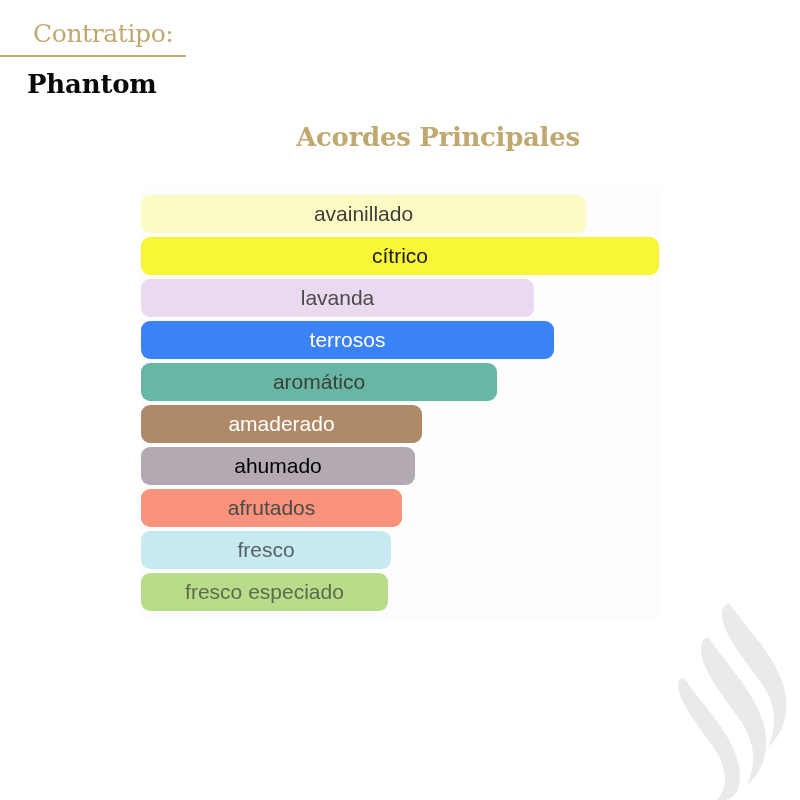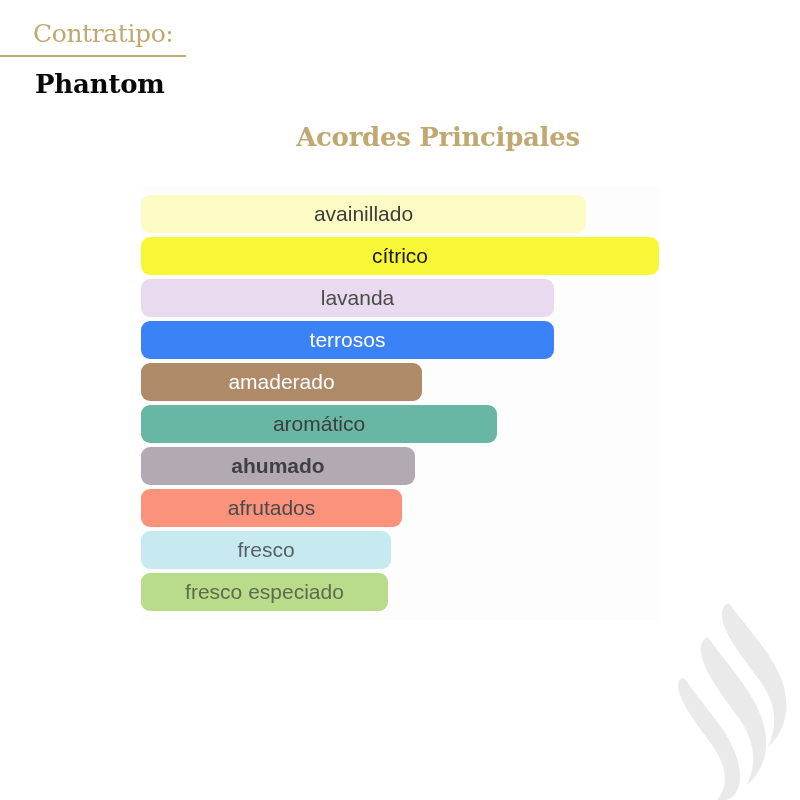--- a/index.html
+++ b/index.html
@@ -47,21 +47,20 @@
     position: absolute;
     left: 27px;
     top: 70px;
     font-family: "DejaVu Serif", "Liberation Serif", serif;
     font-weight: 700;
     font-size: 26px;
     letter-spacing: -0.2px;
     color: #090909;
     line-height: 1.1;
     white-space: nowrap;
-    margin-left: 8px;
   }
 
   
   #chart-title {
     position: absolute;
     left: 0px;
     top: 123px;
     width: 800px;
     text-align: center;
     font-family: "DejaVu Serif", "Liberation Serif", serif;
@@ -141,42 +140,42 @@
       <div class="bar-rect" style="width: 445px; background: rgb(252, 251, 196);">
         <span class="bar-label" style="color: rgb(61, 61, 61);">avainillado</span>
       </div>
     </div>
     <div class="bar-row">
       <div class="bar-rect" style="width: 518px; background: rgb(247, 247, 56);">
         <span class="bar-label" style="color: rgb(26, 26, 26);">cítrico</span>
       </div>
     </div>
     <div class="bar-row">
-      <div class="bar-rect" style="width: 393px; background: rgb(234, 218, 239); padding-left: 20px;">
+      <div class="bar-rect" style="width: 393px; background: rgb(234, 218, 239);">
         <span class="bar-label" style="color: rgb(74, 74, 74);">lavanda</span>
       </div>
     </div>
     <div class="bar-row">
       <div class="bar-rect" style="width: 413px; background: #3b82f6;">
         <span class="bar-label" style="color: rgb(255, 255, 255);">terrosos</span>
       </div>
     </div>
     <div class="bar-row">
+      <div class="bar-rect" style="width: 356px; background: rgb(104, 183, 164);">
+        <span class="bar-label" style="color: rgb(61, 61, 61);">aromático</span>
+      </div>
+    </div>
+    <div class="bar-row">
       <div class="bar-rect" style="width: 281px; background: rgb(174, 138, 104);">
         <span class="bar-label" style="color: rgb(255, 255, 255);">amaderado</span>
       </div>
     </div>
     <div class="bar-row">
-      <div class="bar-rect" style="width: 356px; background: rgb(104, 183, 164);">
-        <span class="bar-label" style="color: rgb(61, 61, 61);">aromático</span>
-      </div>
-    </div>
-    <div class="bar-row">
       <div class="bar-rect" style="width: 274px; background: rgb(178, 169, 179);">
-        <span class="bar-label" style="color: #404040; font-weight: bold;">ahumado</span>
+        <span class="bar-label" style="color: #000000;">ahumado</span>
       </div>
     </div>
     <div class="bar-row">
       <div class="bar-rect" style="width: 261px; background: rgb(251, 146, 124);">
         <span class="bar-label" style="color: rgb(74, 74, 74);">afrutados</span>
       </div>
     </div>
     <div class="bar-row">
       <div class="bar-rect" style="width: 250px; background: rgb(198, 234, 239);">
         <span class="bar-label" style="color: rgb(86, 96, 101);">fresco</span>

